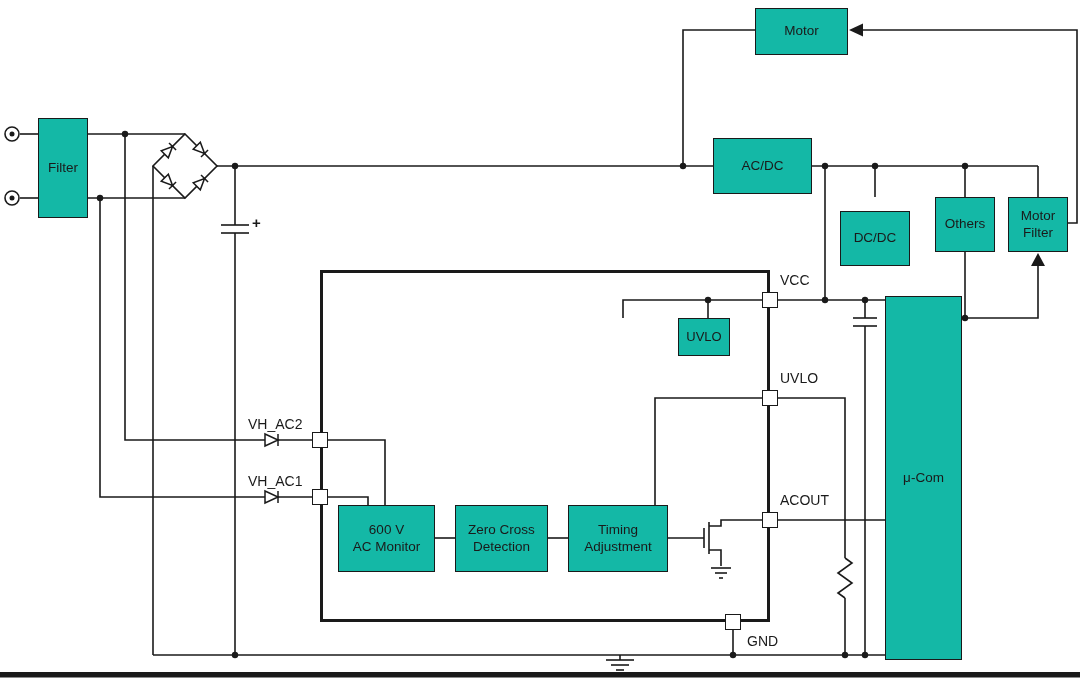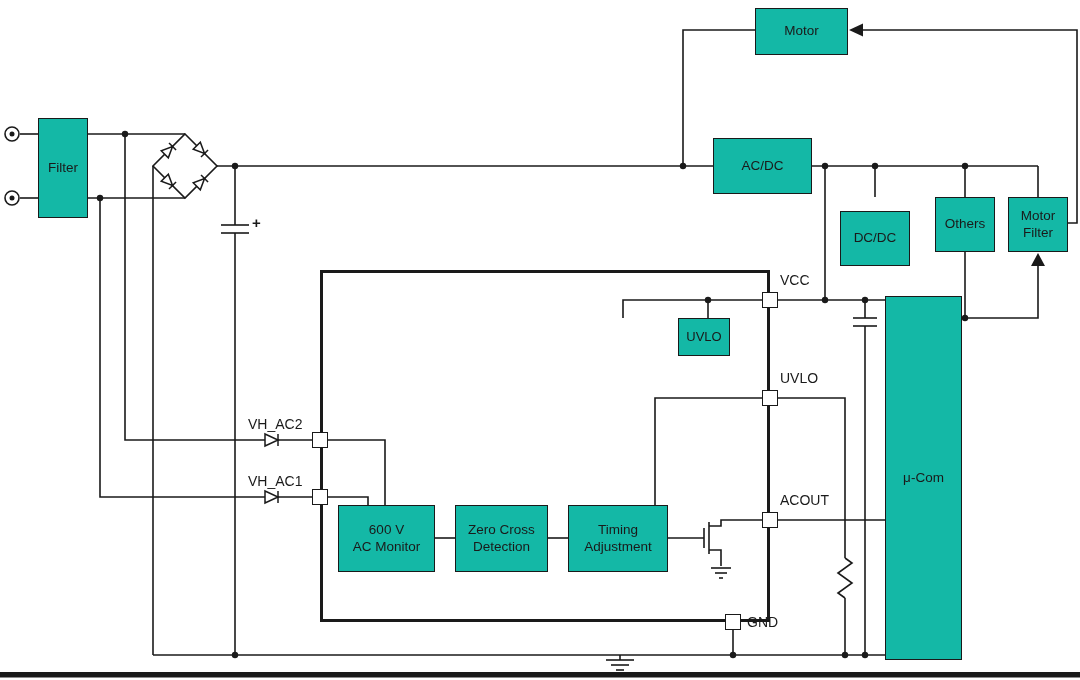--- a/index.html
+++ b/index.html
@@ -231,19 +231,19 @@
   <div class="pin" style="left:762px;top:292px"></div>
   <div class="pin" style="left:762px;top:390px"></div>
   <div class="pin" style="left:762px;top:512px"></div>
   <div class="pin" style="left:725px;top:614px"></div>
   <div class="pin" style="left:312px;top:432px"></div>
   <div class="pin" style="left:312px;top:489px"></div>
 
   <div class="pinlabel" style="left:780px;top:272px">VCC</div>
   <div class="pinlabel" style="left:780px;top:370px">UVLO</div>
   <div class="pinlabel" style="left:780px;top:492px">ACOUT</div>
-  <div class="pinlabel" style="left:747px;top:614px">GND</div>
+  <div class="pinlabel" style="left:747px;top:633px">GND</div>
   <div class="pinlabel" style="left:248px;top:416px">VH_AC2</div>
   <div class="pinlabel" style="left:248px;top:473px">VH_AC1</div>
 
   <div class="pinlabel plus" style="left:252px;top:214px">+</div>
 
 </div>
 
 </body></html>

